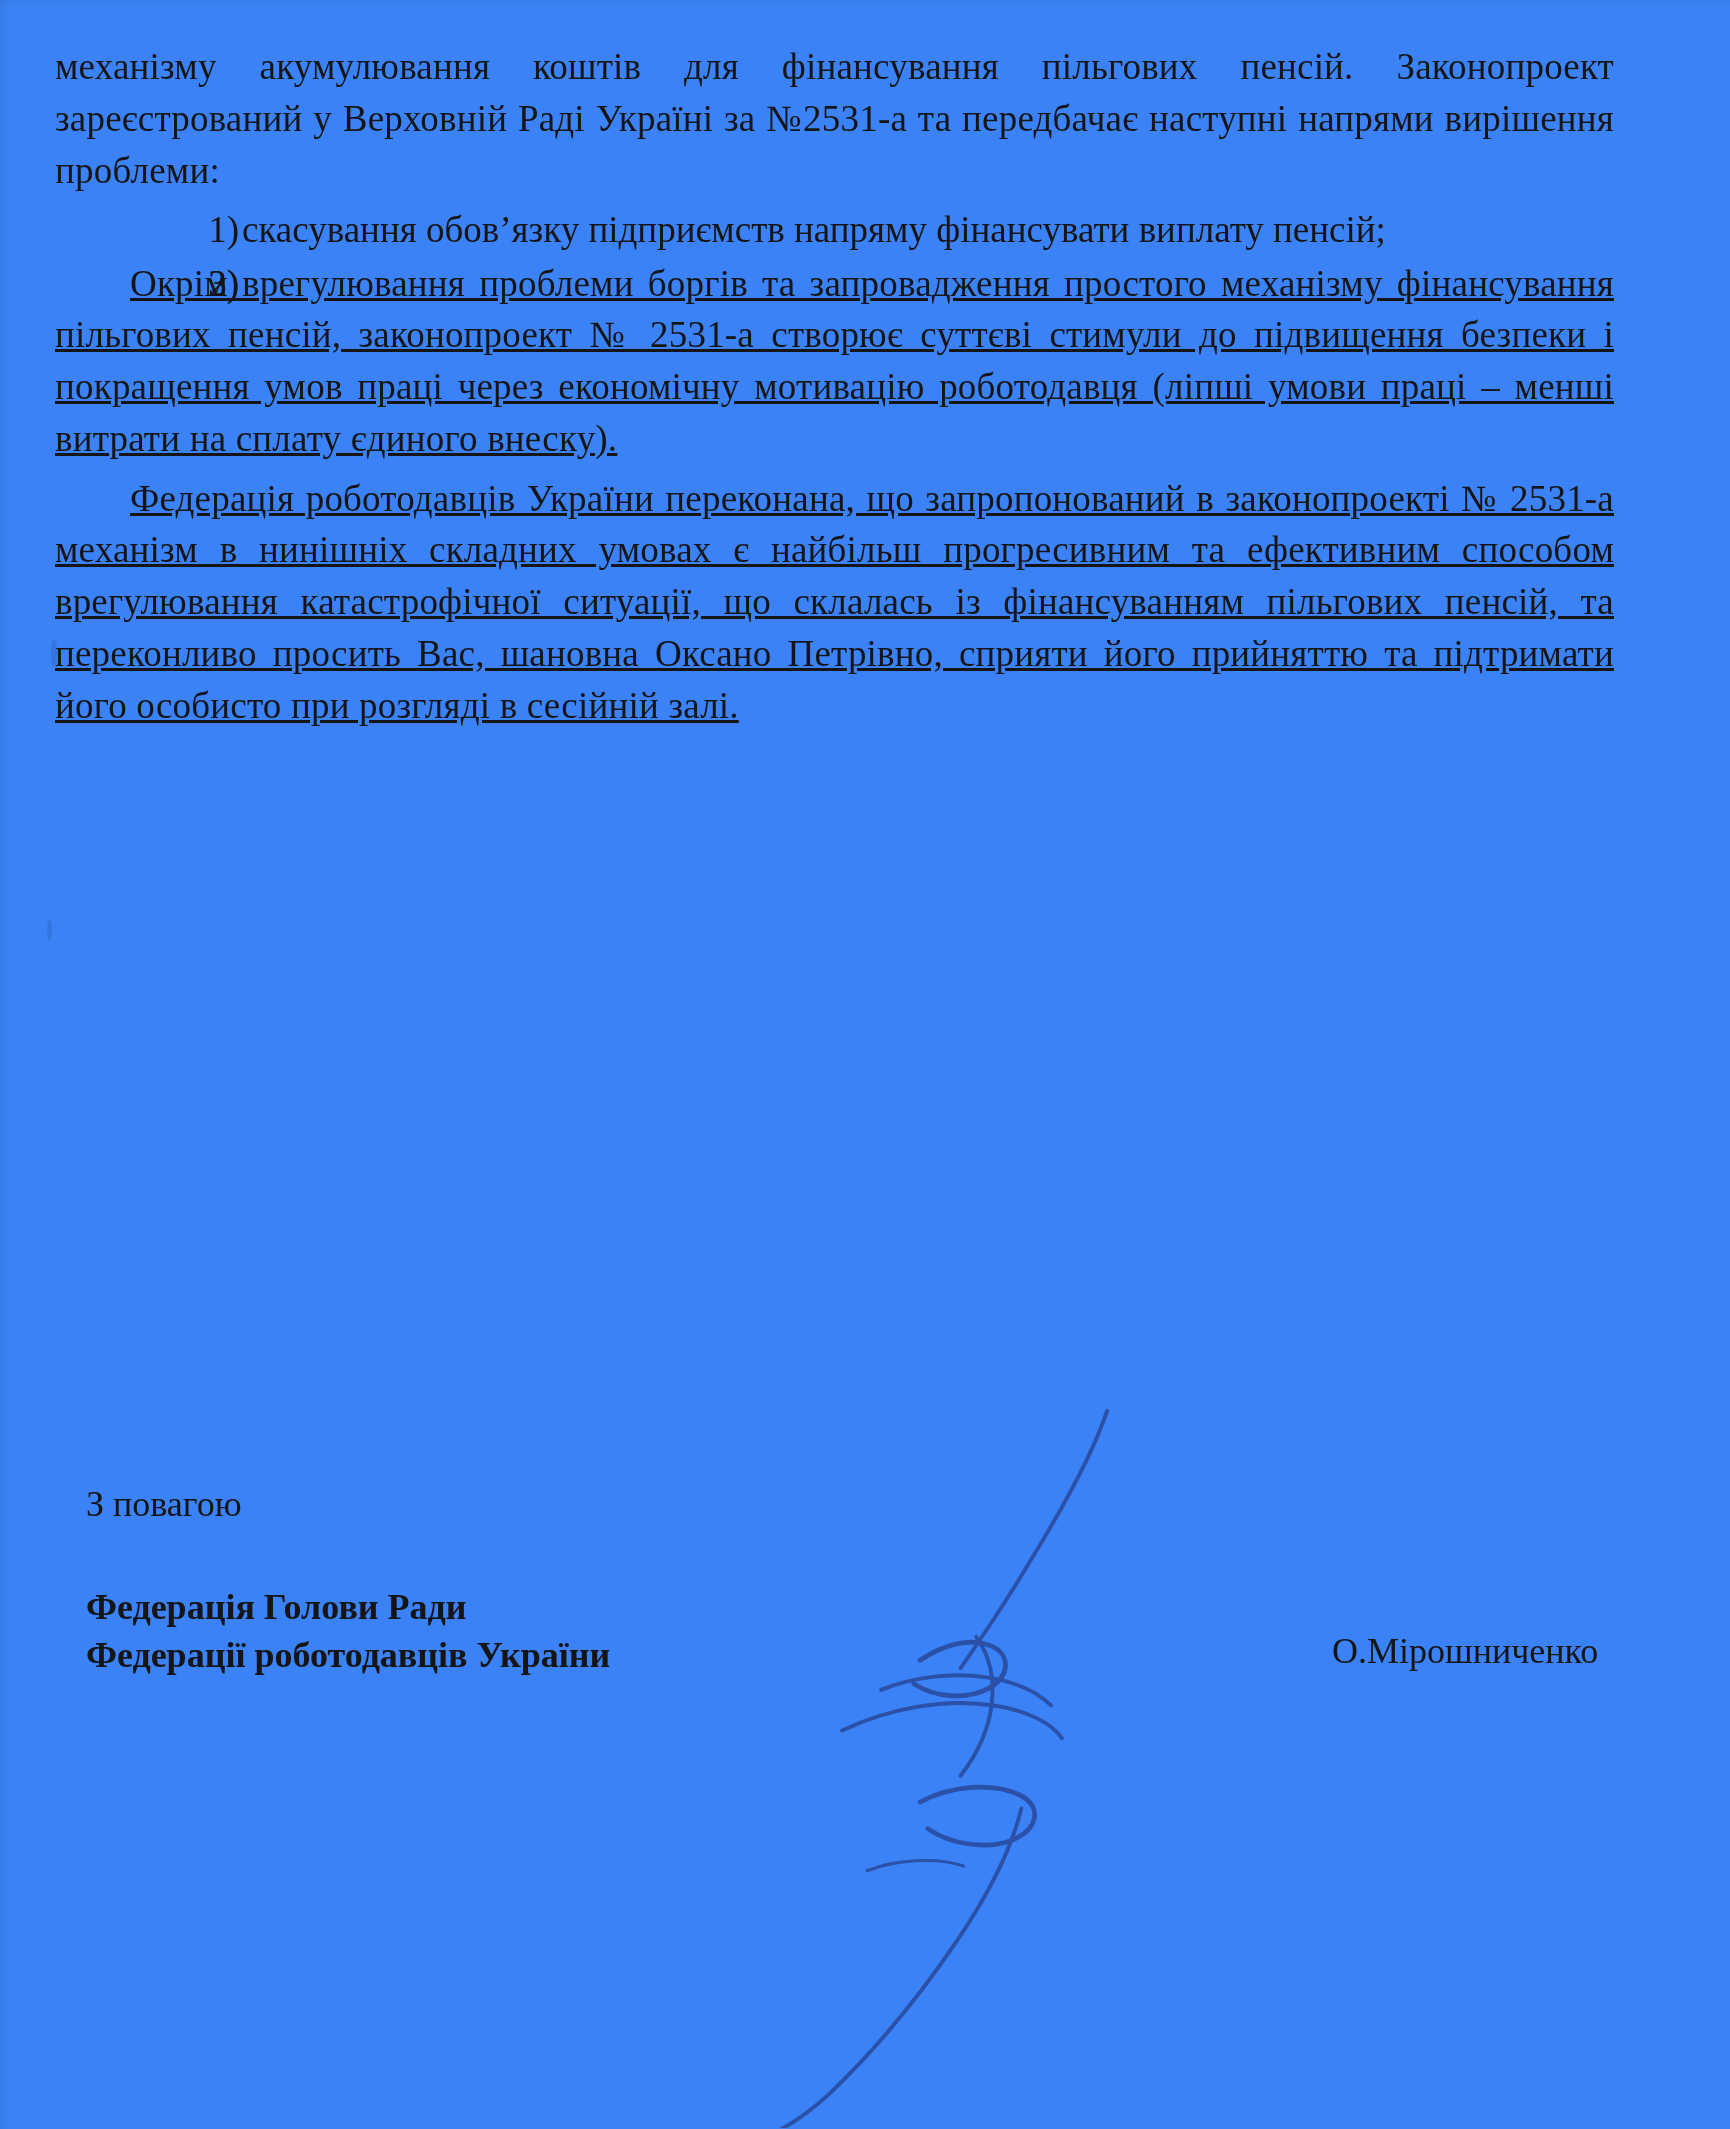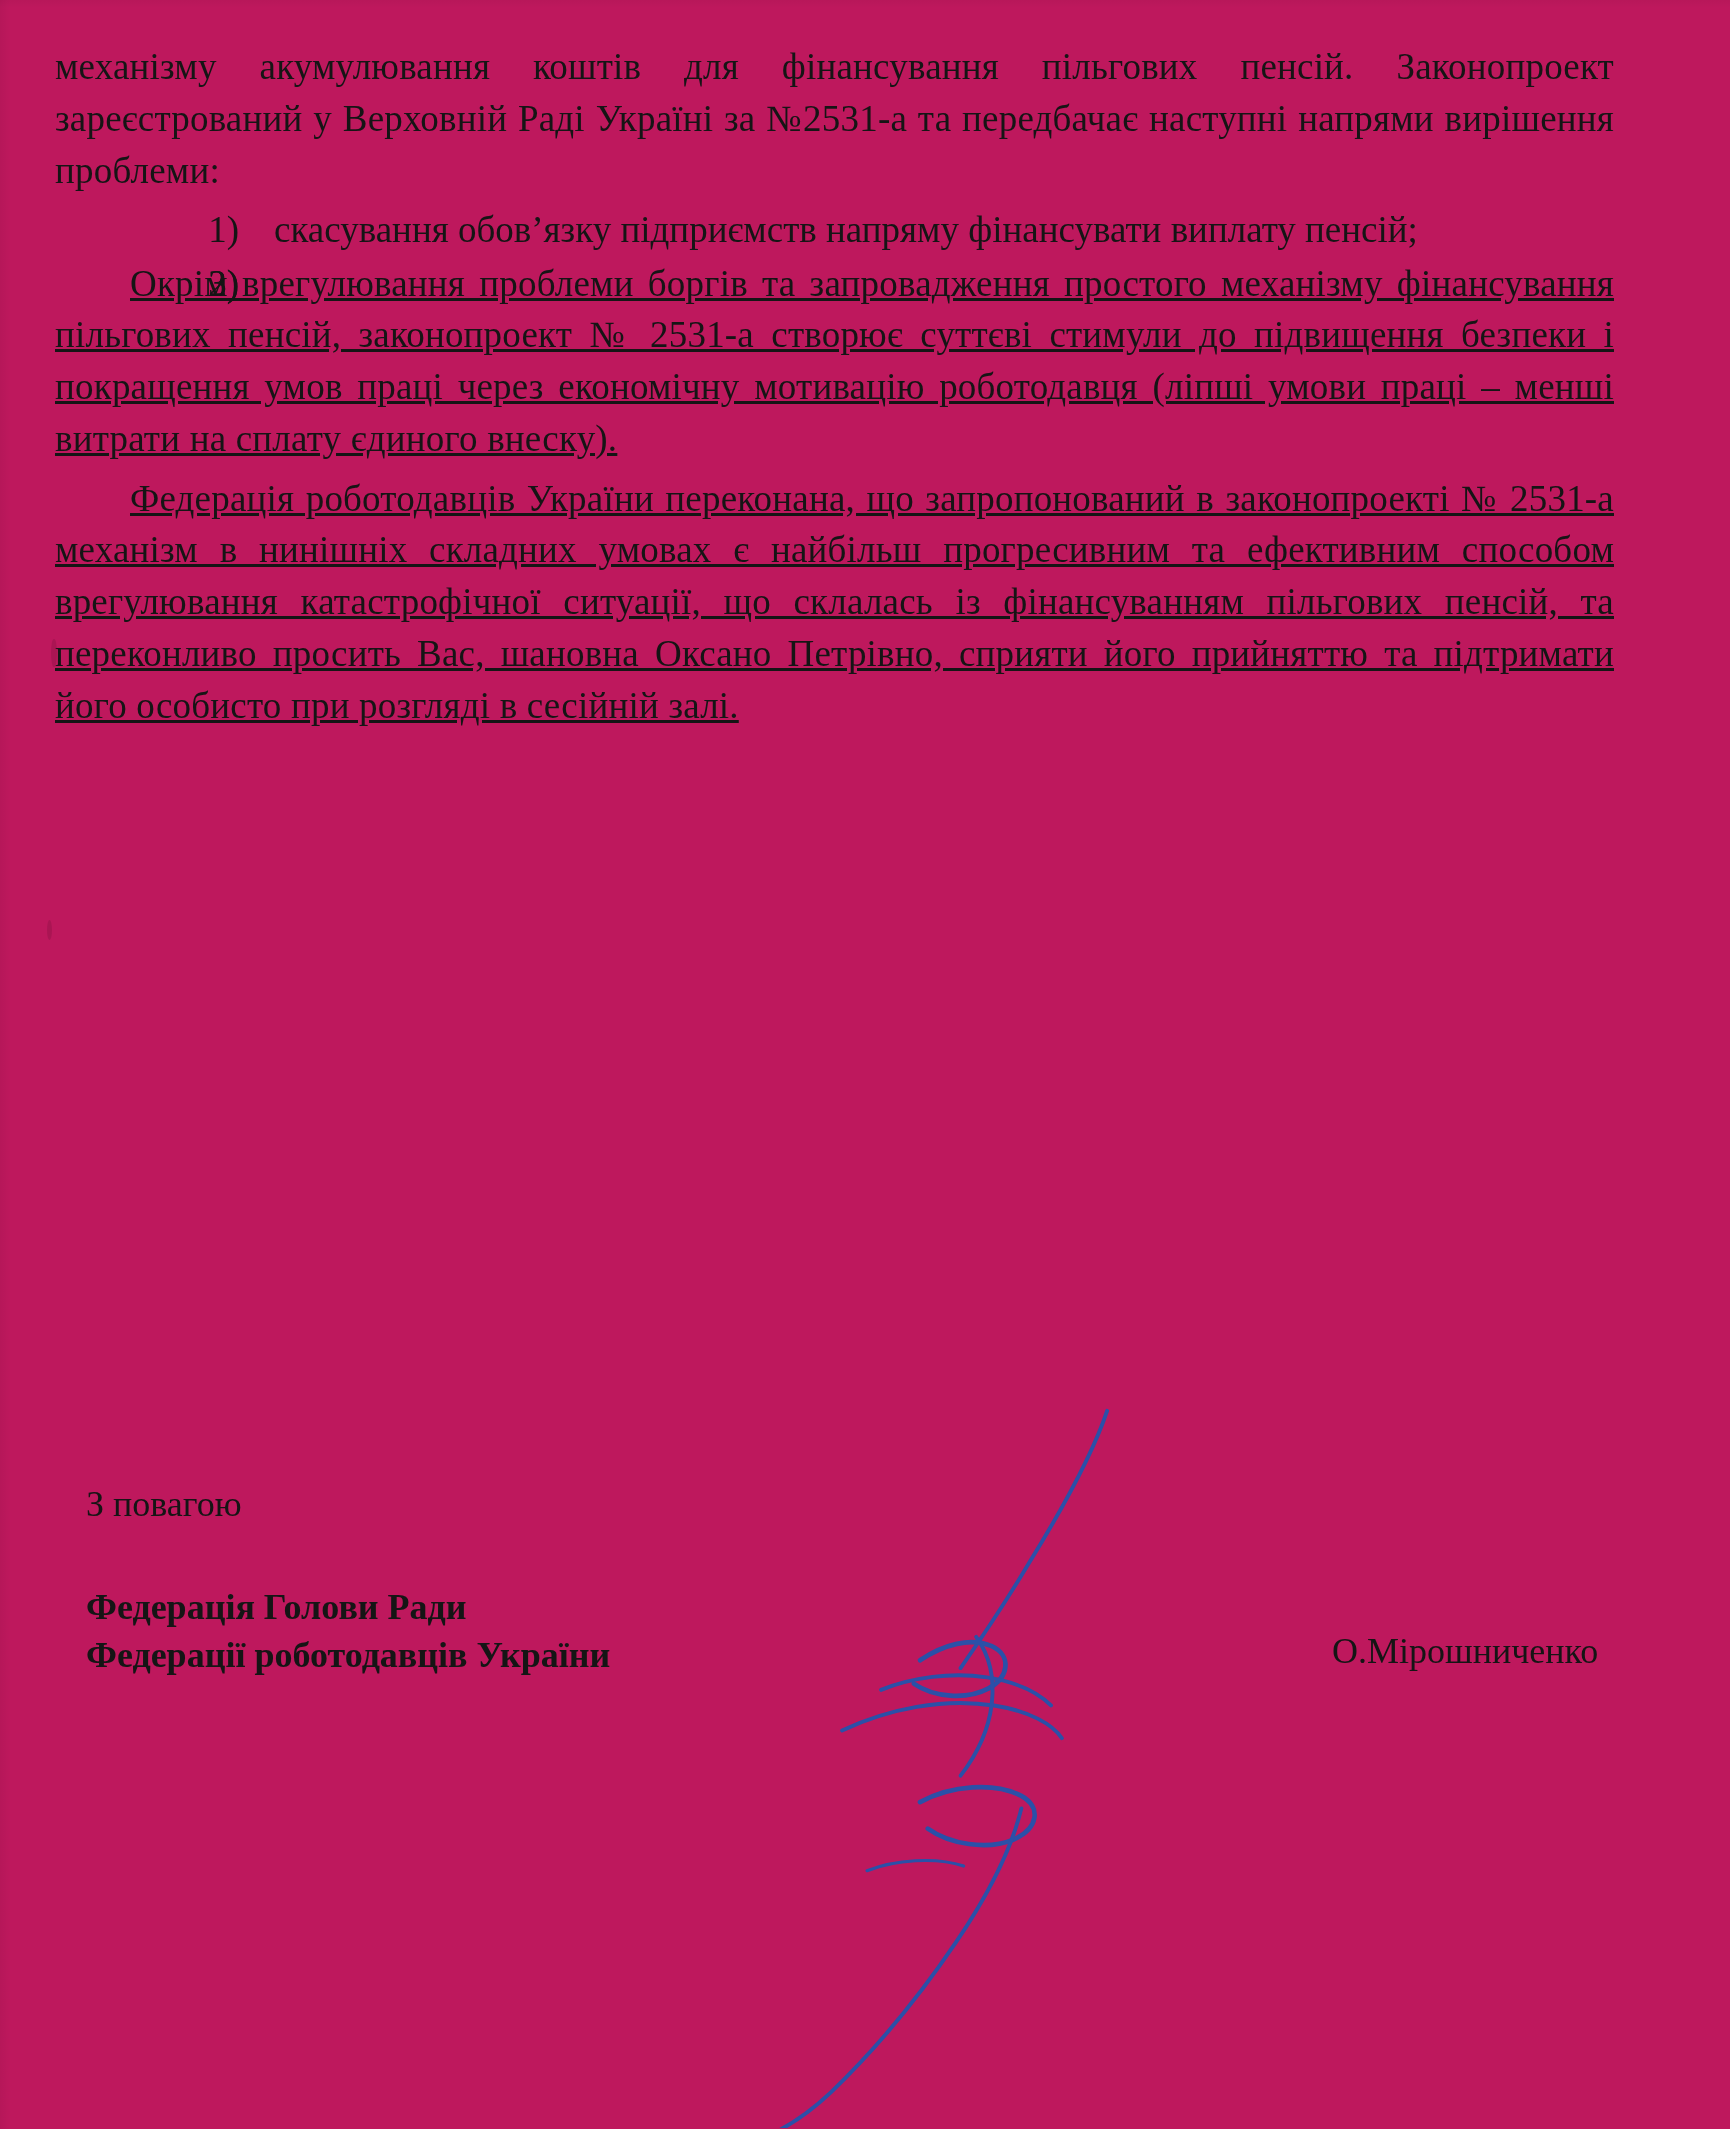--- a/index.html
+++ b/index.html
@@ -15,21 +15,21 @@
     color: #151515;
     overflow: hidden;
   }
 
   .page {
     position: absolute;
     left: 0;
     top: 0;
     width: 1731px;
     height: 2129px;
-    background: #be185d;
+    background: #3b82f6;
   }
 
   .doc-body {
     position: absolute;
     left: 55px;
     top: 41px;
     width: 1559px;
   }
 
   .para {
@@ -69,21 +69,20 @@
     position: absolute;
     left: 129px;
     top: 0;
     width: 55px;
     text-align: right;
     font-size: 37px;
   }
   ol.numlist li .li-text {
     display: block;
     text-align: justify;
-    margin-left: 32px;
   }
 
   
   .sign-wrap {
     position: absolute;
     left: 86px;
     top: 1481px;
     width: 1520px;
   }
   .regards {

